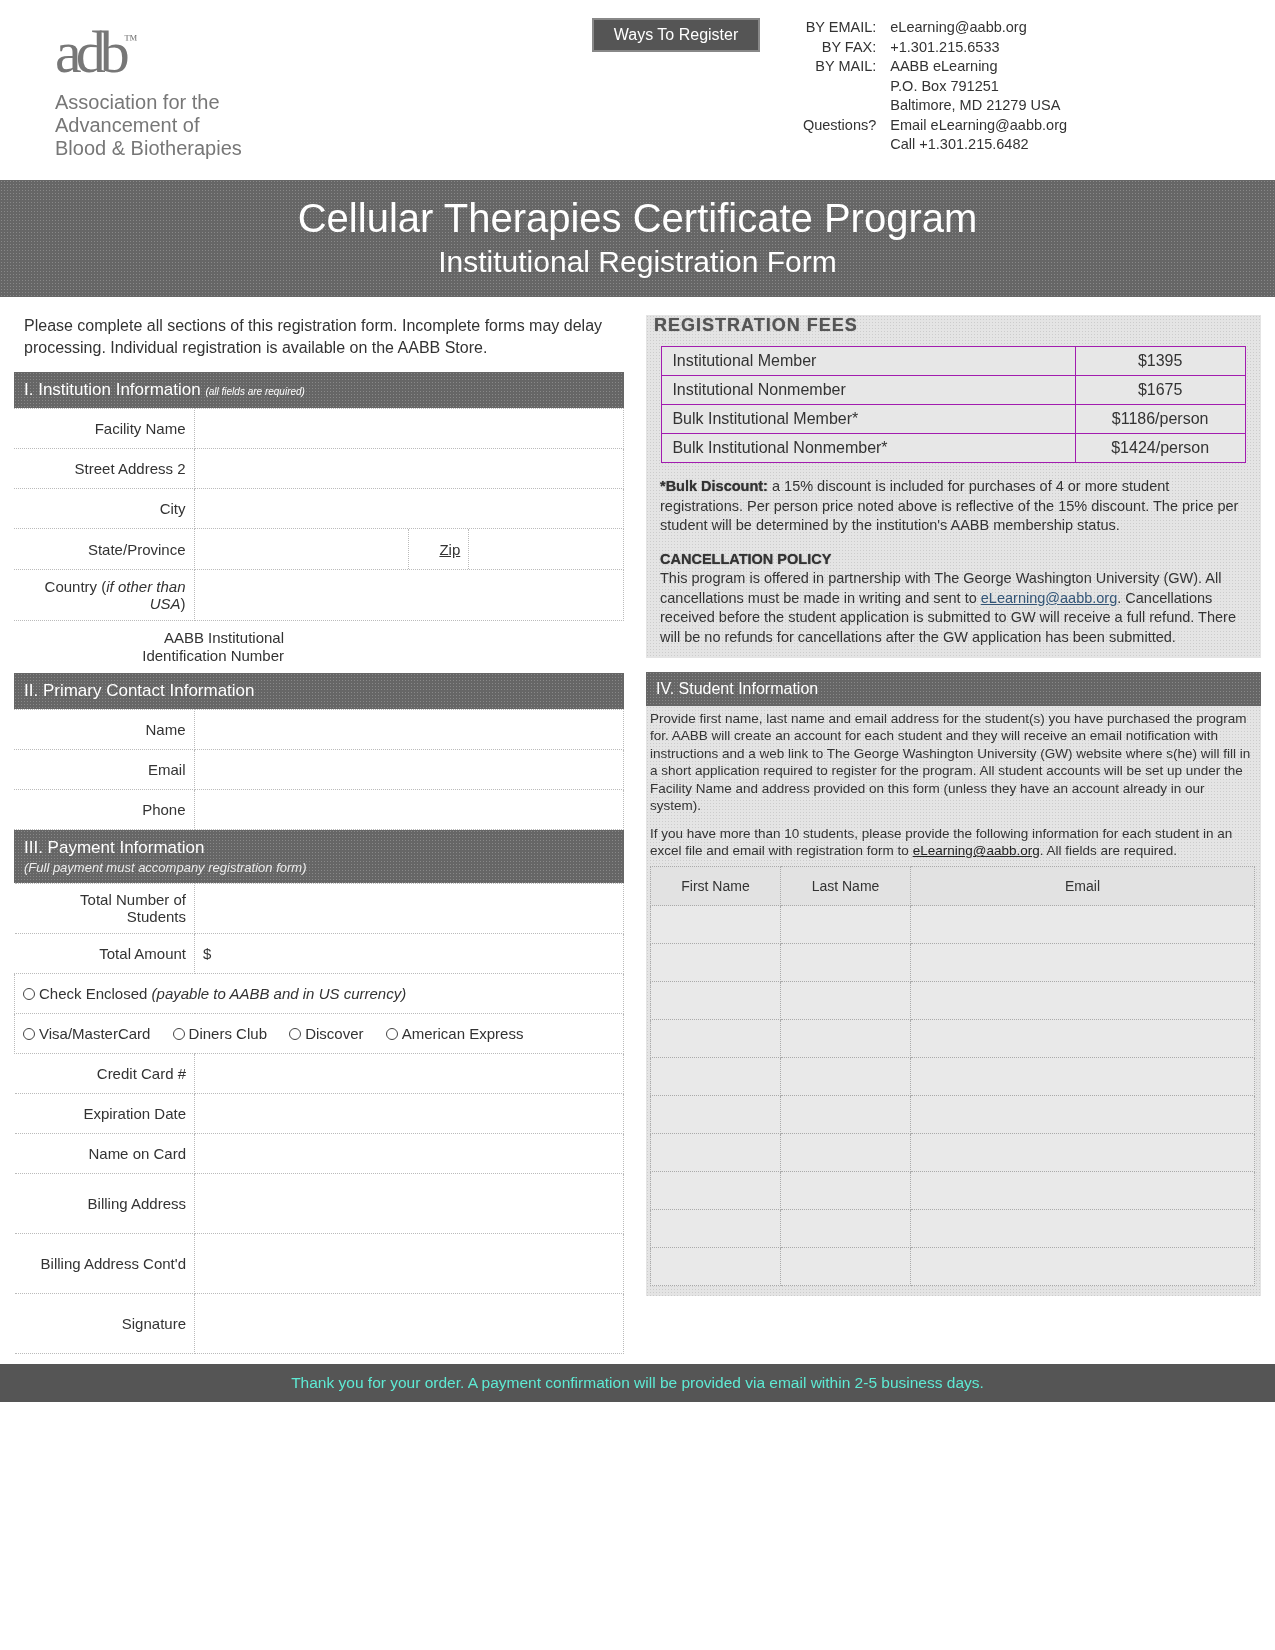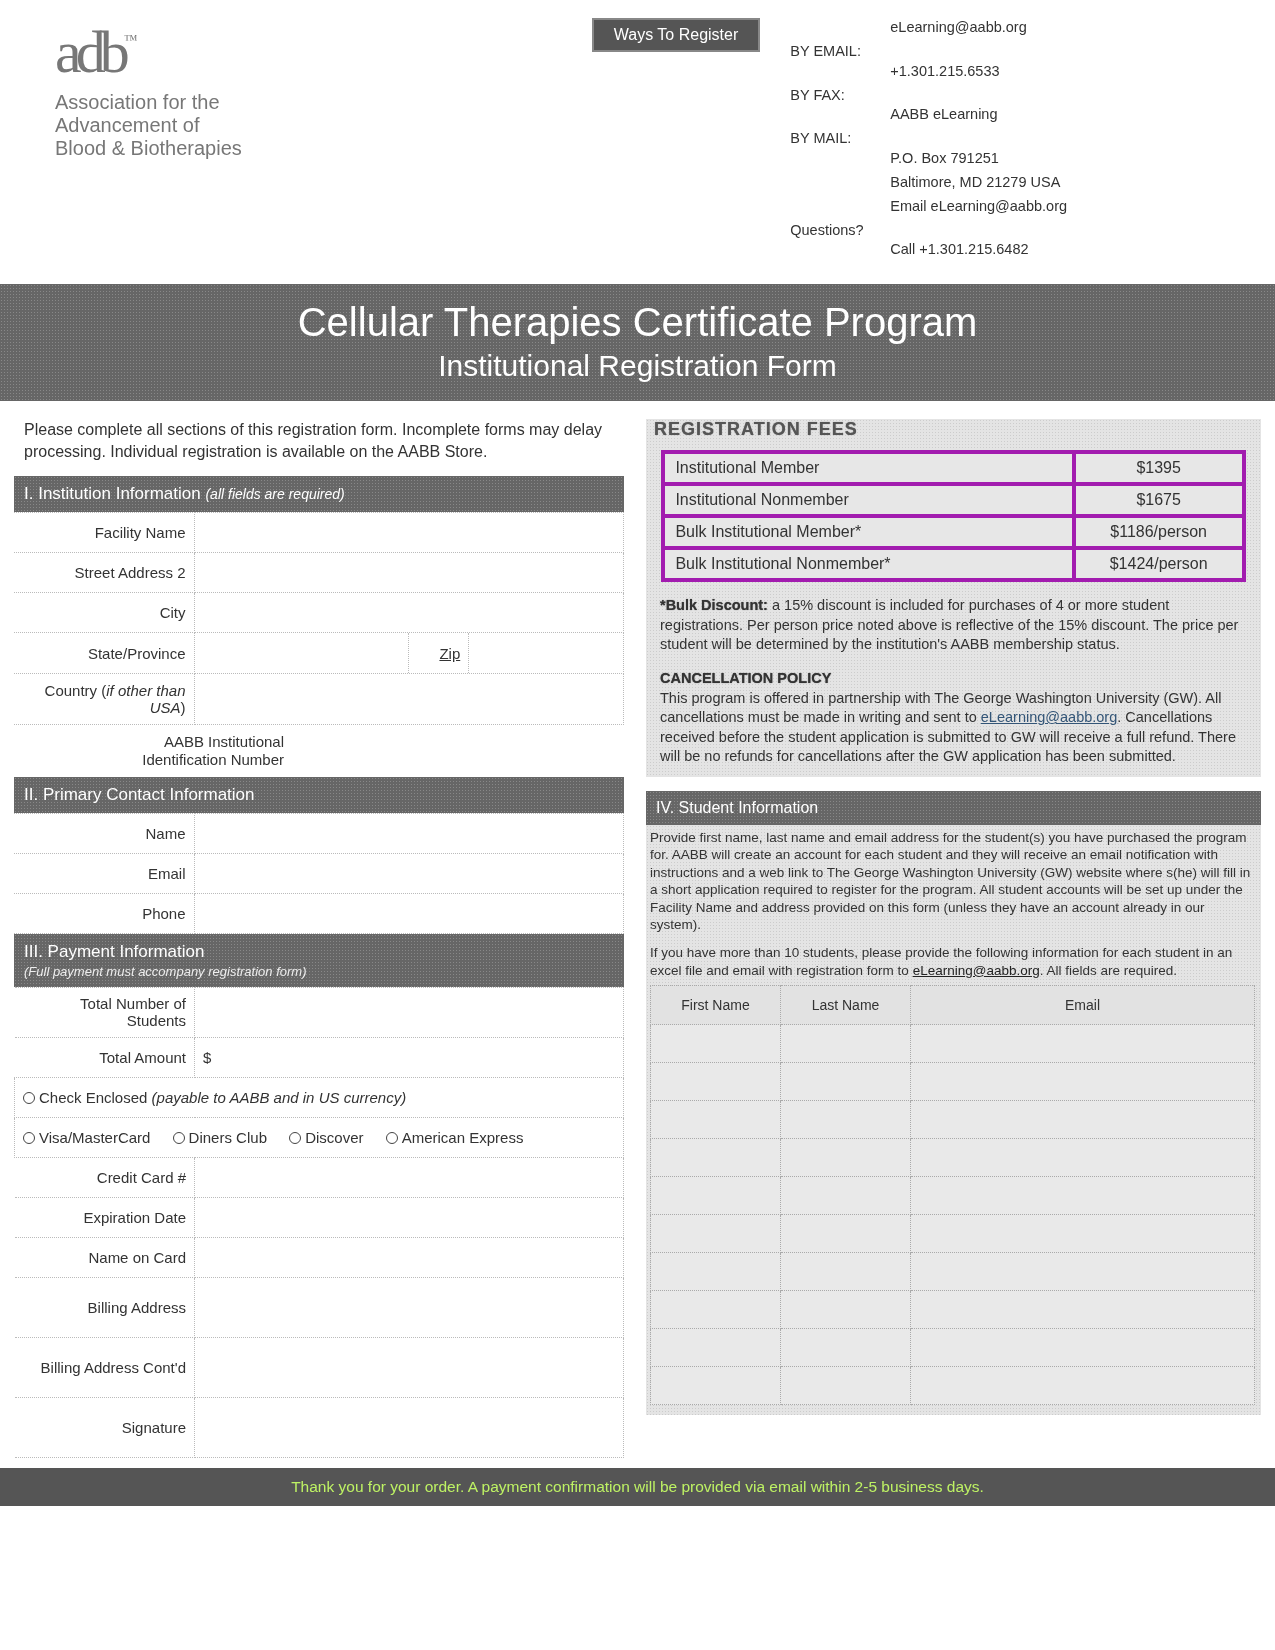--- a/index.html
+++ b/index.html
@@ -44,21 +44,21 @@
     height: 34px;
     display: inline-flex;
     align-items: center;
   }
   .contact-block {
     margin-left: 30px;
     font-size: 14.5px;
     line-height: 1.35;
   }
   .contact-block .row { display: flex; }
-  .contact-block .lbl { width: 100px; text-align: left; padding-right: 14px; margin-top: 24px; }
+  .contact-block .lbl { width: 100px; text-align: right; padding-right: 14px; }
   .contact-block .val { }
   
   .title-bar {
     background: #666;
     background-image: radial-gradient(#888 0.5px, #666 0.5px);
     background-size: 3px 3px;
     color: #fff;
     text-align: center;
     padding: 16px 0 18px 0;
     margin-top: 10px;
@@ -78,21 +78,21 @@
   .intro { padding: 0 6px 14px 10px; font-size: 16px; line-height: 1.35; }
   
   .sec-head {
     background: #666;
     background-image: radial-gradient(#888 0.5px, #666 0.5px);
     background-size: 3px 3px;
     color: #fff;
     font-size: 17px;
     padding: 8px 10px;
   }
-  .sec-head .ital { font-style: italic; font-size: 14px; }
+  .sec-head .ital { font-style: italic; font-size: 10px; }
   .sec-head.small { font-size: 16px; }
   .sec-sub {
     font-style: italic;
     font-size: 13px;
     color: #eee;
     display: block;
     margin-top: 2px;
   }
   
   table.form {
@@ -131,21 +131,21 @@
     background-size: 3px 3px;
     padding: 0 0 10px 0;
   }
   table.fees {
     width: 95%;
     margin: 0 auto;
     border-collapse: collapse;
     background: #e7e7e7;
   }
   table.fees td {
-    border: 4px solid #a21caf;
+    border: 1px solid #a21caf;
     padding: 5px 10px;
     font-size: 16px;
   }
   table.fees td.amt { text-align: center; width: 170px; }
   .note {
     font-size: 14.5px;
     line-height: 1.35;
     padding: 14px 14px 0 14px;
     color: #333;
   }
@@ -175,21 +175,21 @@
   table.students td {
     border: 1px dotted #aaa;
     height: 38px;
     background: #e9e9e9;
   }
   table.students th:first-child, table.students td:first-child { width: 130px; }
   table.students th:nth-child(2), table.students td:nth-child(2) { width: 130px; }
   
   .footer-bar {
     background: #555;
-    color: #bef264;
+    color: #5eead4;
     text-align: center;
     padding: 10px 18px;
     font-size: 15.5px;
     margin-top: 10px;
   }
 </style>
 </head>
 <body>
 
 <div class="page">

